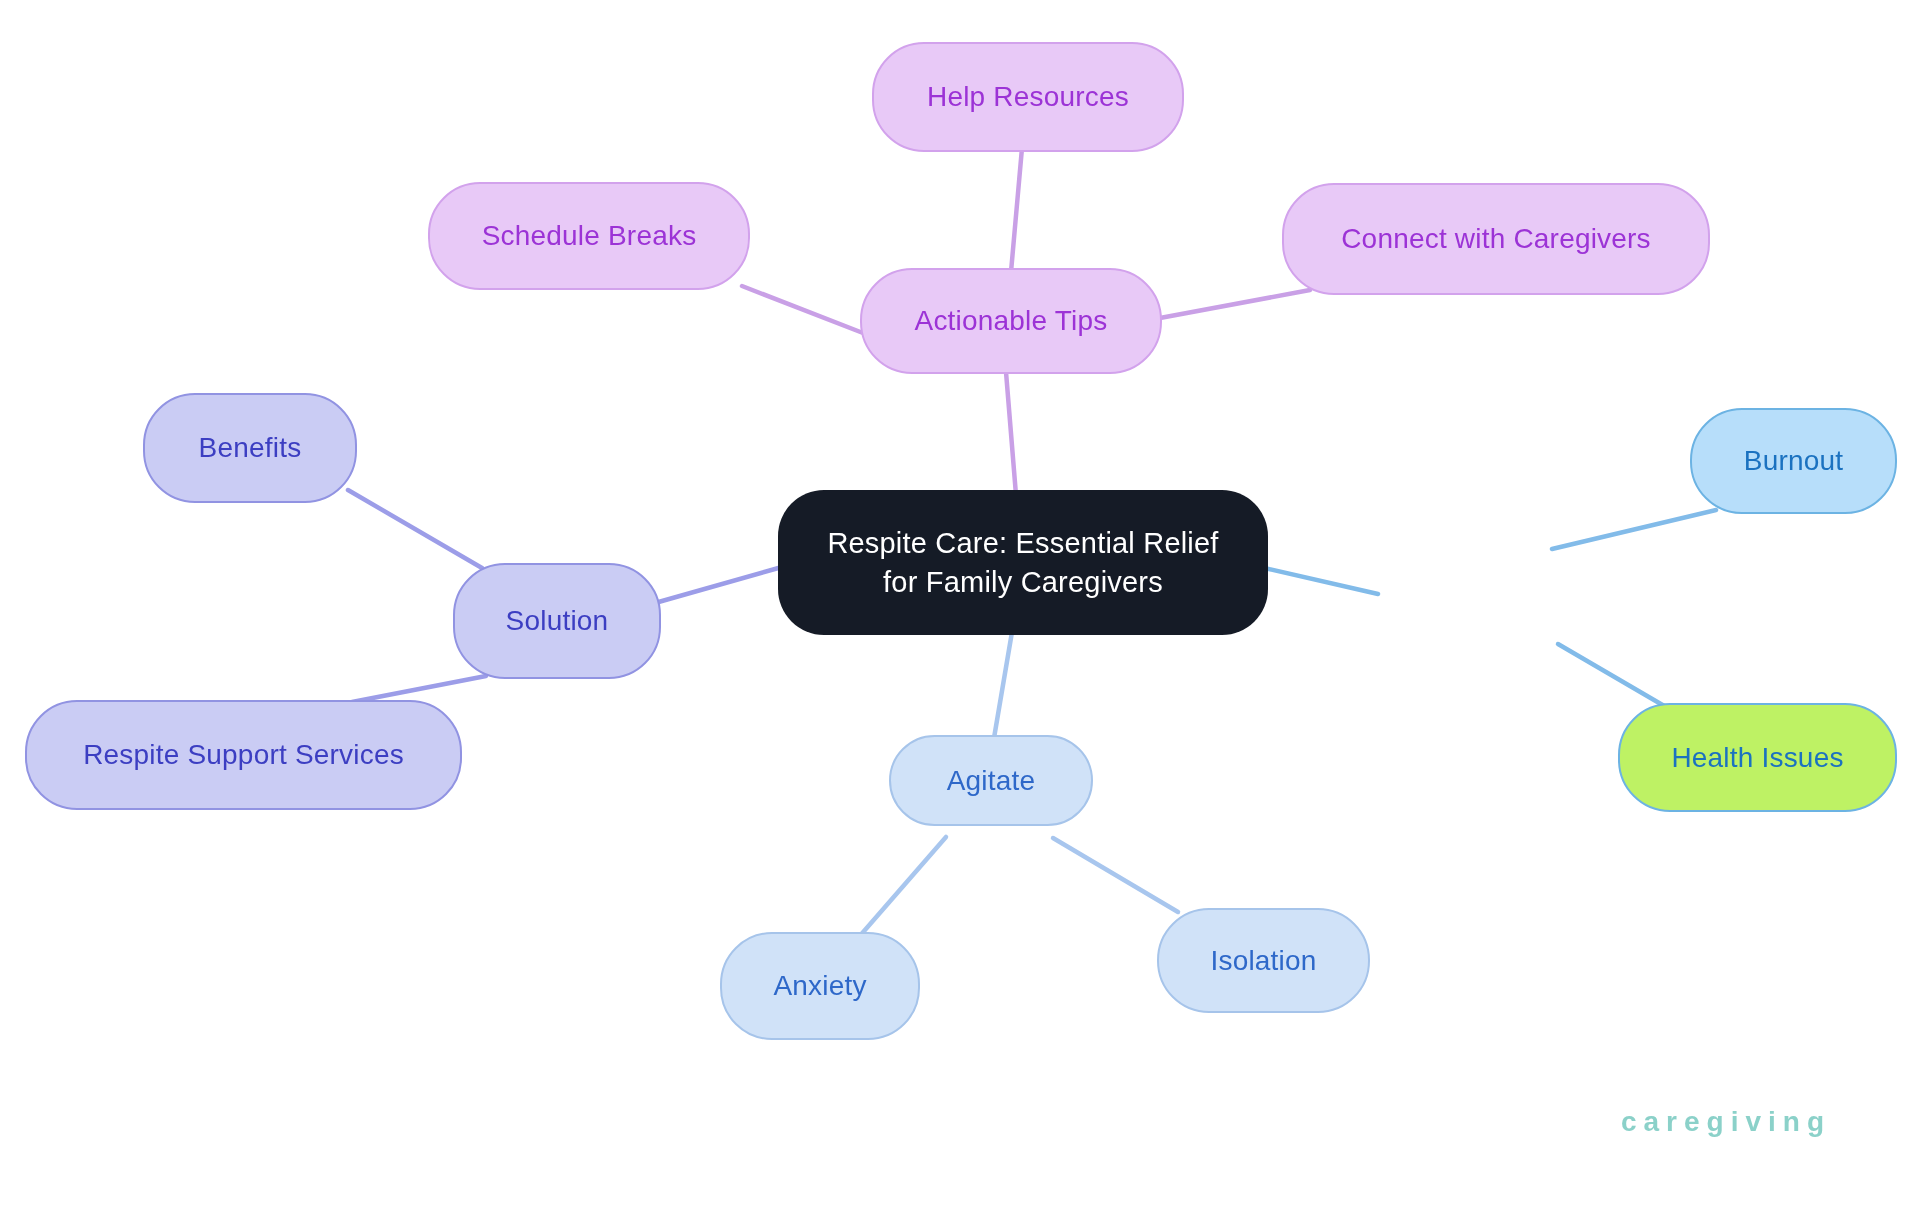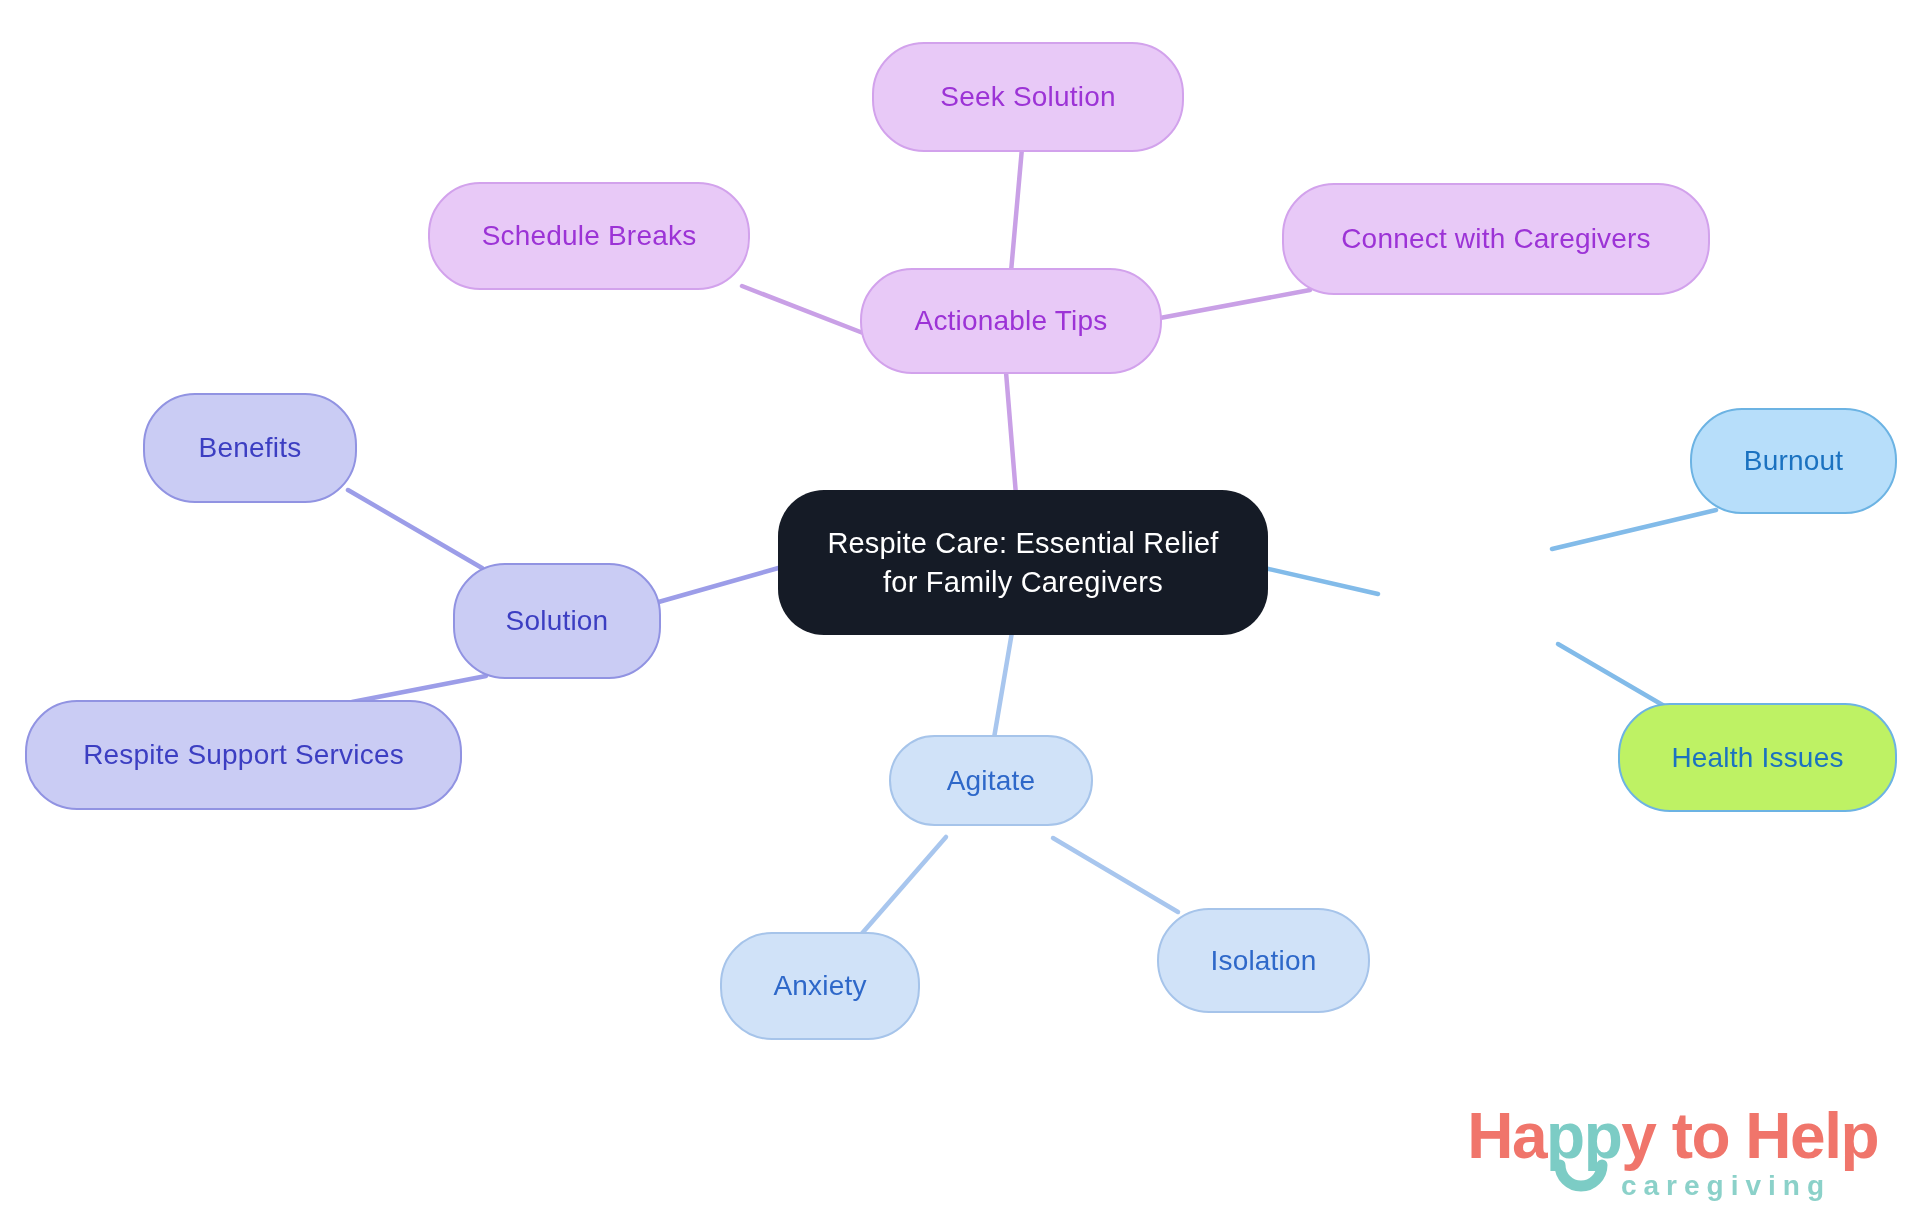--- a/index.html
+++ b/index.html
@@ -126,21 +126,21 @@
   </svg>
 
   <div class="node central n-central" style="background-color: rgb(21, 27, 38); color: rgb(255, 255, 255);">
     <span class="node-label">Respite Care: Essential Relief for Family Caregivers</span>
   </div>
 
   <div class="node n-actionable" style="background-color: rgb(232, 201, 247); border-color: rgb(210, 162, 236); color: rgb(156, 51, 214);">
     <span class="node-label">Actionable Tips</span>
   </div>
   <div class="node n-seek" style="background-color: rgb(232, 201, 247); border-color: rgb(210, 162, 236); color: rgb(156, 51, 214);">
-    <span class="node-label">Seek Solution</span>
+    <span class="node-label">Help Resources</span>
   </div>
   <div class="node n-schedule" style="background-color: rgb(232, 201, 247); border-color: rgb(210, 162, 236); color: rgb(156, 51, 214);">
     <span class="node-label">Schedule Breaks</span>
   </div>
   <div class="node n-connect" style="background-color: rgb(232, 201, 247); border-color: rgb(210, 162, 236); color: rgb(156, 51, 214);">
     <span class="node-label">Connect with Caregivers</span>
   </div>
 
   <div class="node n-burnout" style="background-color: rgb(183, 222, 250); border-color: rgb(108, 179, 227); color: rgb(27, 114, 192);">
     <span class="node-label">Burnout</span>
@@ -163,19 +163,16 @@
     <span class="node-label">Solution</span>
   </div>
   <div class="node n-benefits" style="background-color: rgb(202, 204, 244); border-color: rgb(145, 147, 226); color: rgb(60, 62, 194);">
     <span class="node-label">Benefits</span>
   </div>
   <div class="node n-respite" style="background-color: rgb(202, 204, 244); border-color: rgb(145, 147, 226); color: rgb(60, 62, 194); align-items: center;">
     <span class="node-label">Respite Support Services</span>
   </div>
 
   <div class="logo">
-    <div class="logo-main"><span style="color: rgb(240, 117, 107);">Ha</span><span class="logo-pp-wrap"><span style="color: rgb(124, 204, 197);">pp</span><svg class="smile" width="56" height="40" viewBox="0 0 56 40">
-            <path d="M 7 7 A 21 21 0 0 0 49 7" style="stroke: rgb(124, 204, 197);"></path>
-          </svg></span><span style="color: rgb(240, 117, 107);">y to Help</span></div>
     <div class="logo-tagline" style="color: rgb(139, 209, 201);">caregiving</div>
   </div>
 
 </div>
 
 </body></html>

